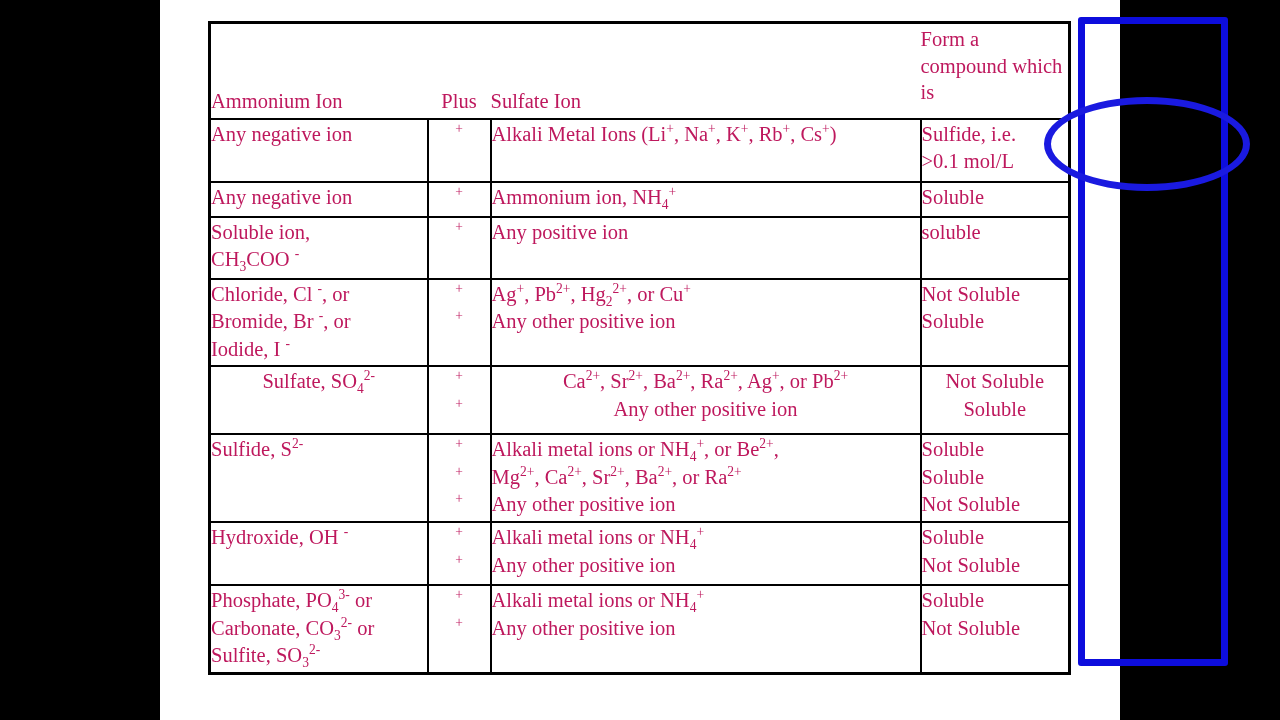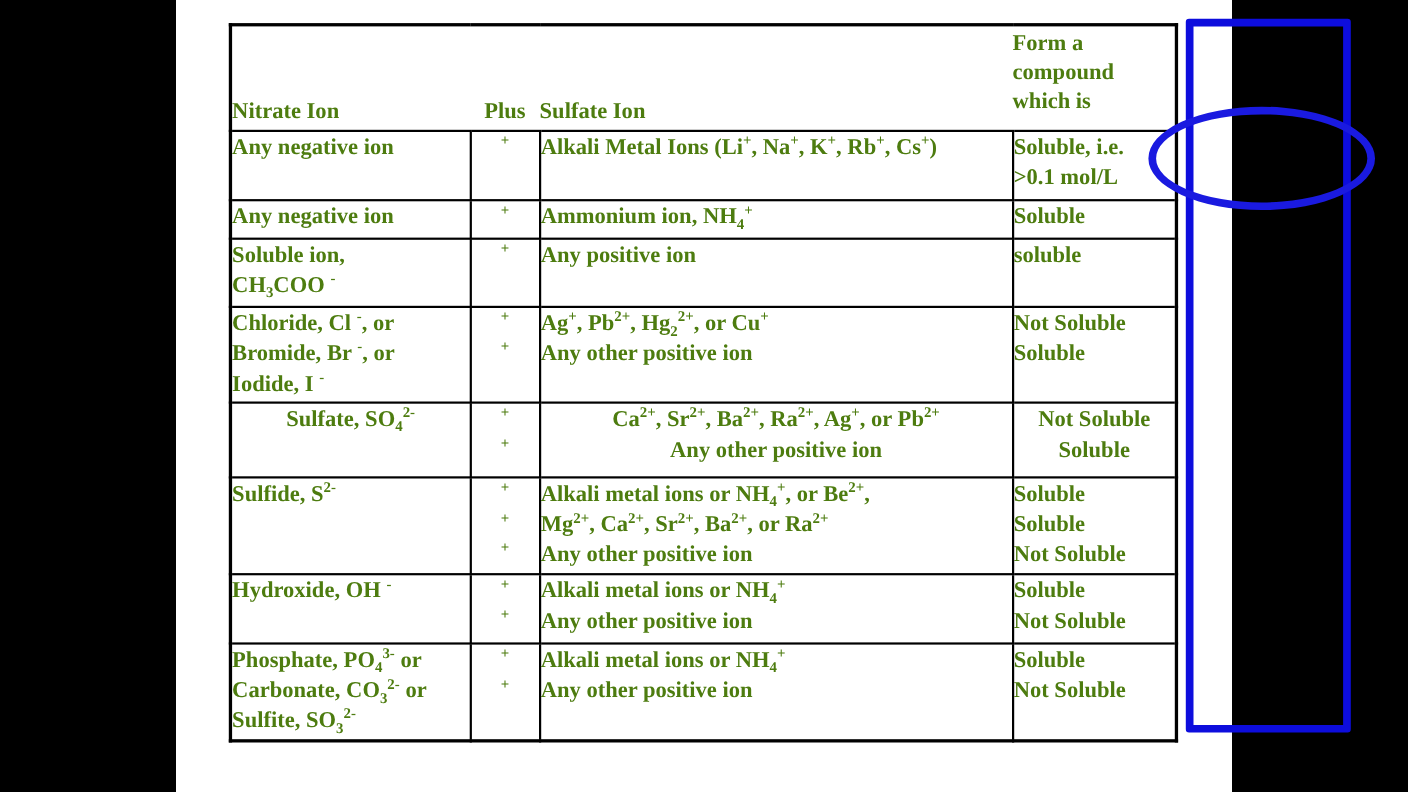--- a/index.html
+++ b/index.html
@@ -43,22 +43,21 @@
     width: 860px;
     background: #ffffff;
     border: 3px solid #000000;
   }
   table.solubility td {
     border: 2px solid #000000;
     padding: 1px 0 2px 0;
     vertical-align: top;
     font-size: 20.5px;
     line-height: 1.34;
-    color: #4d7c0f;
-    font-weight: bold;
+    color: #be185d;
   }
   td.c-neg    { width: 218px; padding-left: 9px; padding-right: 4px; }
   td.c-plus   { width: 63px;  text-align: center; }
   td.c-pos    { width: 430px; padding-left: 9px; padding-right: 4px; }
   td.c-res    { width: 149px; padding-left: 11px; padding-right: 4px; }
 
   
   tr.head td {
     border-top: none;
     border-left: none;
@@ -126,38 +125,38 @@
       <table class="solubility">
         <colgroup>
           <col style="width:218px">
             <col style="width:63px">
             <col style="width:430px">
             <col style="width:149px">
         </colgroup>
         <tbody>
 
           <tr class="head">
-            <td class="c-neg"><span>Nitrate Ion</span></td>
+            <td class="c-neg"><span>Ammonium Ion</span></td>
             <td class="c-plus"><span>Plus</span></td>
             <td class="c-pos"><span>Sulfate Ion</span></td>
             <td class="c-res"><span>Form a compound which is</span></td>
           </tr>
 
           <tr class="r1">
             <td class="c-neg">
                 <div>Any negative ion</div>
               </td>
             <td class="c-plus">
                 <div><sup>+</sup></div>
               </td>
             <td class="c-pos">
                 <div>Alkali Metal Ions (Li<sup>+</sup>, Na<sup>+</sup>, K<sup>+</sup>, Rb<sup>+</sup>, Cs<sup>+</sup>)</div>
               </td>
             <td class="c-res">
-                <div>Soluble, i.e.</div>
+                <div>Sulfide, i.e.</div>
                 <div>&gt;0.1 mol/L</div>
               </td>
           </tr>
           <tr class="r2">
             <td class="c-neg">
                 <div>Any negative ion</div>
               </td>
             <td class="c-plus">
                 <div><sup>+</sup></div>
               </td>

